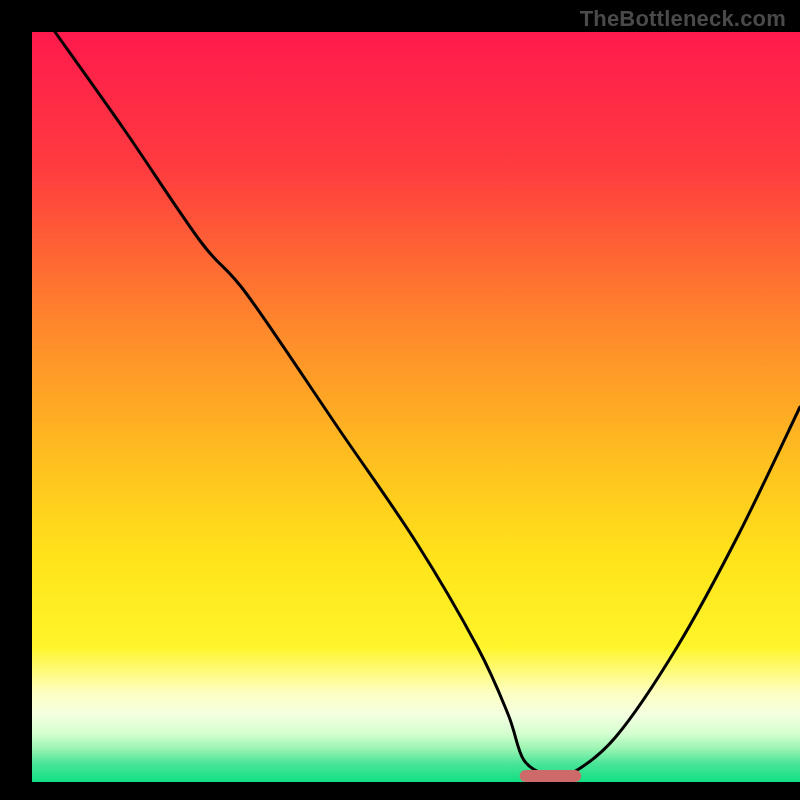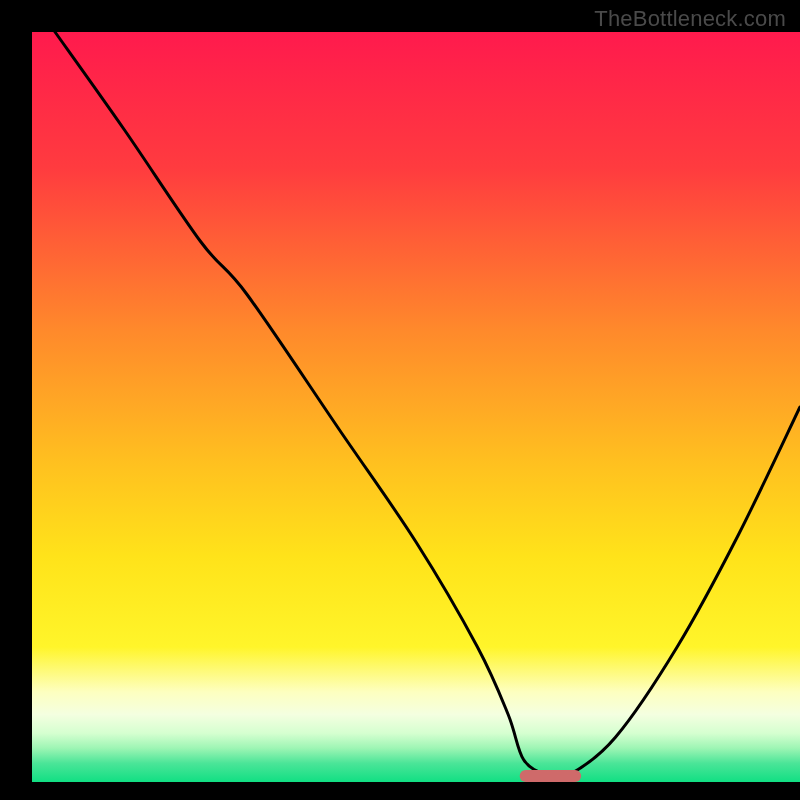--- a/index.html
+++ b/index.html
@@ -15,21 +15,21 @@
     position: relative;
     width: 800px;
     height: 800px;
   }
   .watermark {
     position: absolute;
     top: 6px;
     right: 14px;
     color: #4a4a4a;
     font-size: 22px;
-    font-weight: 400;
+    font-weight: 700;
     letter-spacing: 0.2px;
     z-index: 10;
   }
   svg {
     position: absolute;
     top: 0;
     left: 0;
   }
 </style>
 </head>

